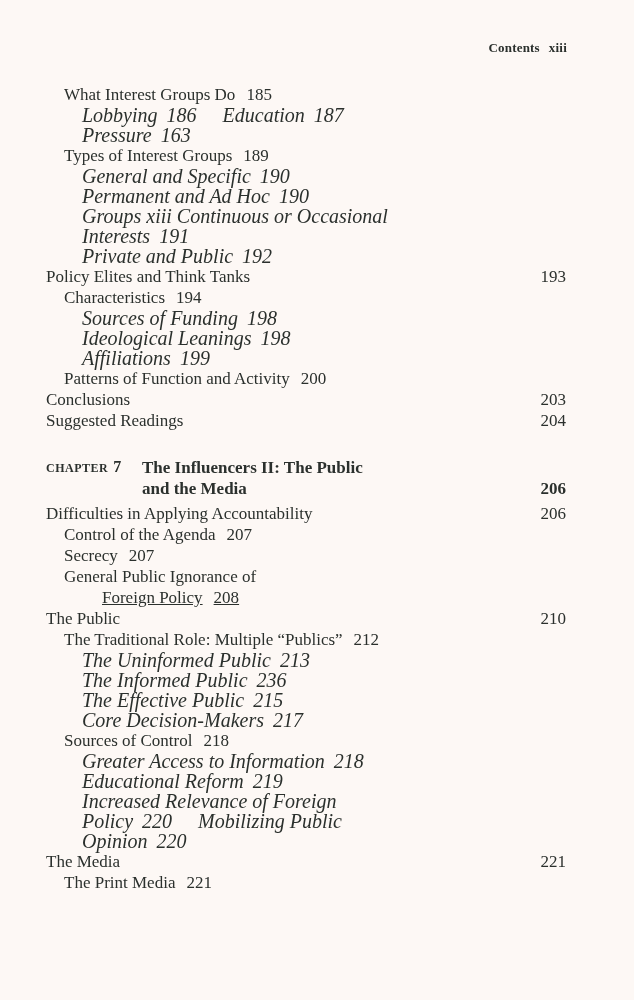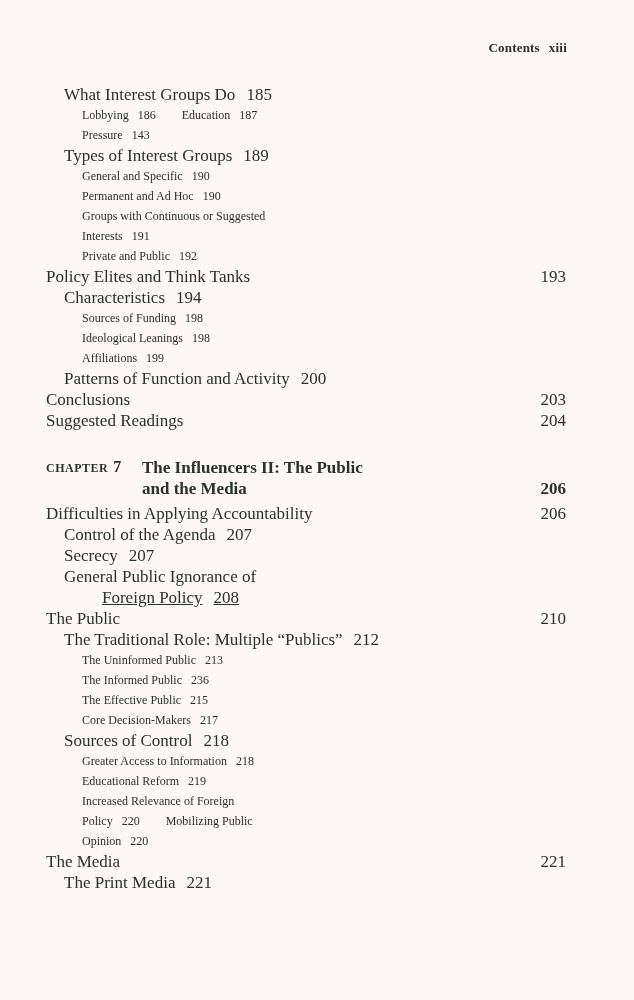--- a/index.html
+++ b/index.html
@@ -65,21 +65,22 @@
   }
 
   
   .lvl1 { padding-left: 0px; }
   .lvl2 { padding-left: 18px; }
   .lvl3 { padding-left: 36px; }
   .cont { padding-left: 56px; text-decoration: underline; }
 
   
   .ital {
-    font-size: 12px;
+    font-style: italic;
+    font-size: 20px;
     line-height: 20px;
   }
   .ital .inline-pg { margin-left: 9px; }
   .runin-gap { display: inline-block; width: 26px; }
 
   
   .chapter-block {
     position: relative;
     margin-top: 26px;
     min-height: 42px;
@@ -123,25 +124,25 @@
 
   <div class="running-head">
     <span class="rh-label">Contents</span><span class="rh-page">xiii</span>
   </div>
 
   <div class="toc">
 
     <div id="list-before">
         <div class="entry lvl2"><span class="etext">What Interest Groups Do</span><span class="inline-pg">185</span></div>
         <div class="entry lvl3 ital"><span class="etext">Lobbying</span><span class="inline-pg">186</span><span class="runin-gap"></span><span class="etext">Education</span><span class="inline-pg">187</span></div>
-        <div class="entry lvl3 ital"><span class="etext">Pressure</span><span class="inline-pg">143</span></div>
+        <div class="entry lvl3 ital"><span class="etext">Pressure</span><span class="inline-pg">163</span></div>
         <div class="entry lvl2"><span class="etext">Types of Interest Groups</span><span class="inline-pg">189</span></div>
         <div class="entry lvl3 ital"><span class="etext">General and Specific</span><span class="inline-pg">190</span></div>
         <div class="entry lvl3 ital"><span class="etext">Permanent and Ad Hoc</span><span class="inline-pg">190</span></div>
-        <div class="entry lvl3 ital"><span class="etext">Groups with Continuous or Suggested</span></div>
+        <div class="entry lvl3 ital"><span class="etext">Groups xiii Continuous or Occasional</span></div>
         <div class="entry lvl3 ital"><span class="etext">Interests</span><span class="inline-pg">191</span></div>
         <div class="entry lvl3 ital"><span class="etext">Private and Public</span><span class="inline-pg">192</span></div>
         <div class="entry lvl1"><span class="etext">Policy Elites and Think Tanks</span><span class="col-pg">193</span></div>
         <div class="entry lvl2"><span class="etext">Characteristics</span><span class="inline-pg">194</span></div>
         <div class="entry lvl3 ital"><span class="etext">Sources of Funding</span><span class="inline-pg">198</span></div>
         <div class="entry lvl3 ital"><span class="etext">Ideological Leanings</span><span class="inline-pg">198</span></div>
         <div class="entry lvl3 ital"><span class="etext">Affiliations</span><span class="inline-pg">199</span></div>
         <div class="entry lvl2"><span class="etext">Patterns of Function and Activity</span><span class="inline-pg">200</span></div>
         <div class="entry lvl1"><span class="etext">Conclusions</span><span class="col-pg">203</span></div>
         <div class="entry lvl1"><span class="etext">Suggested Readings</span><span class="col-pg">204</span></div>

